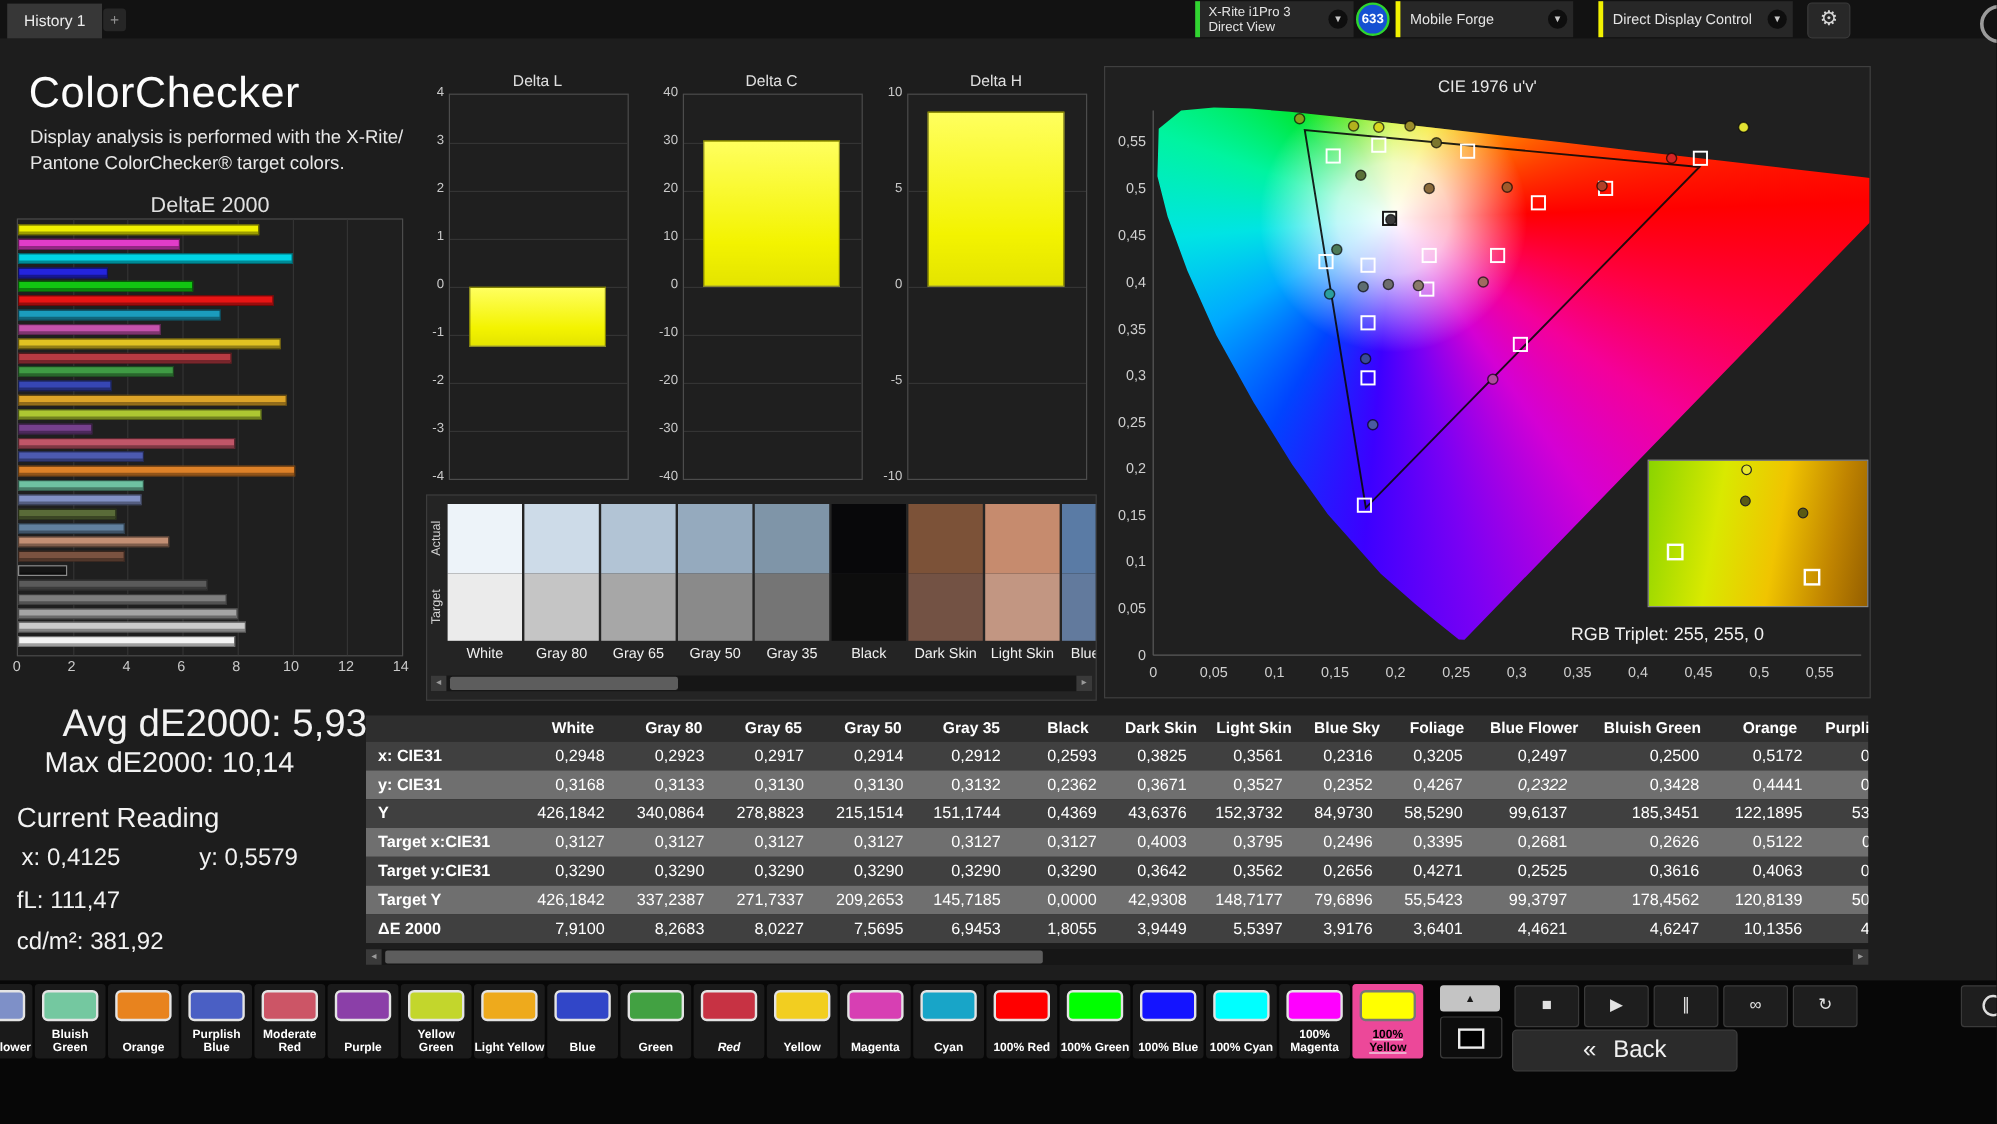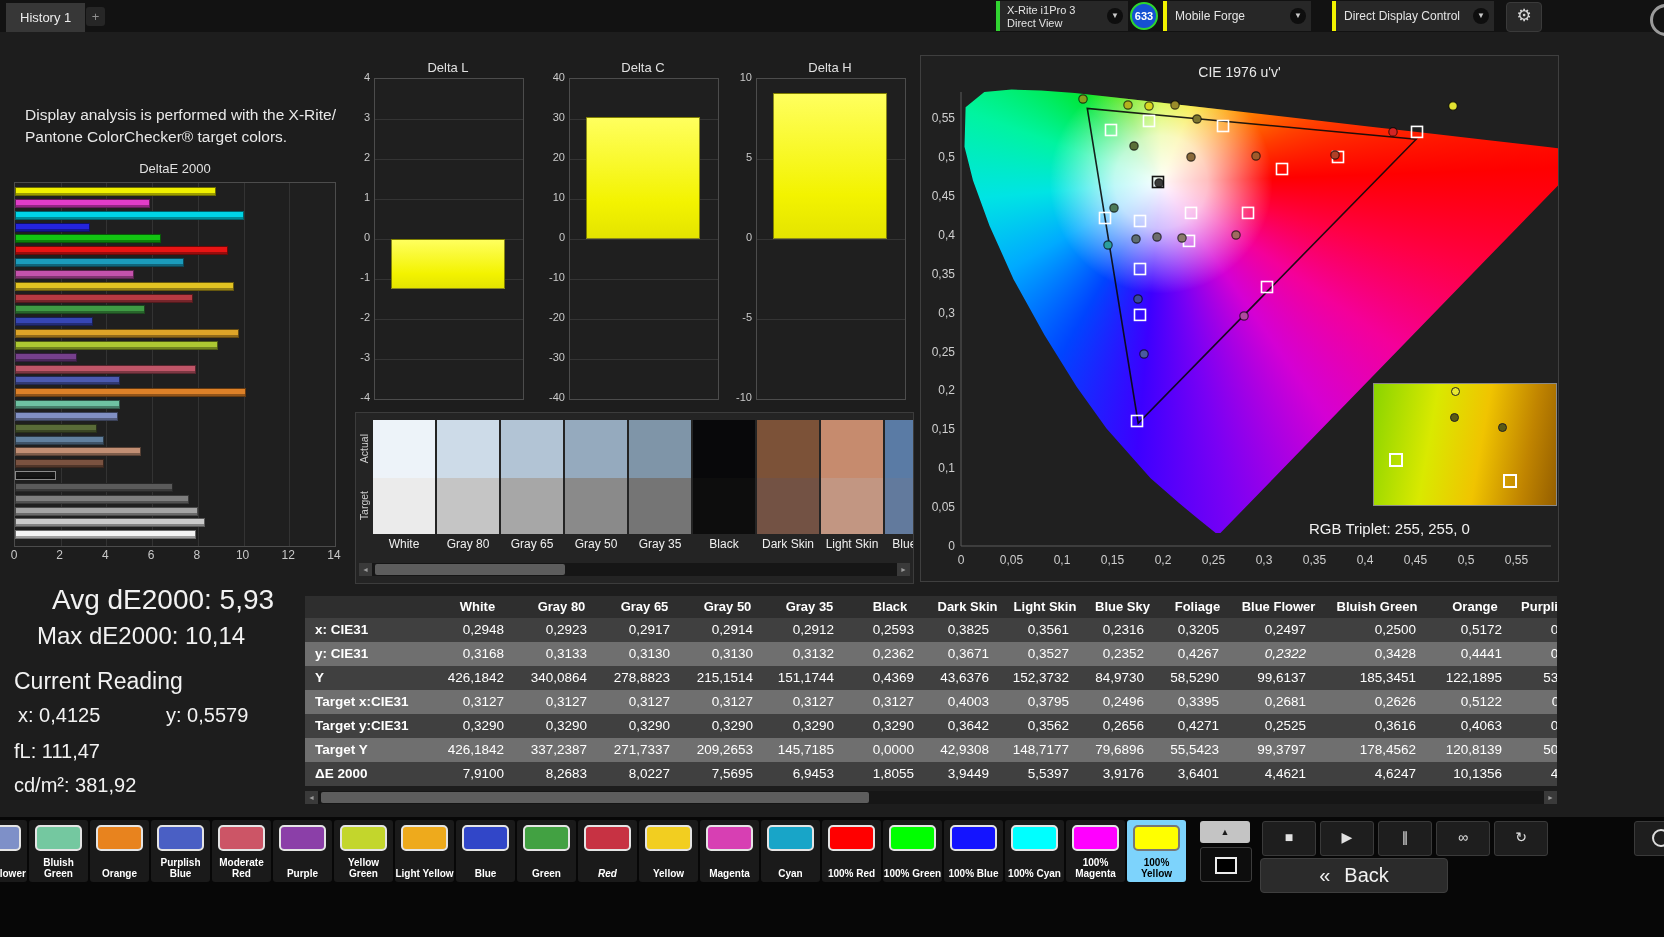--- a/index.html
+++ b/index.html
@@ -29,39 +29,39 @@
   .gear-btn{position:absolute;left:1506px;top:2px;width:34px;height:28px;background:#282828;border:1px solid #3a3a3a;
             border-radius:4px;color:#d6d6d6;font-size:17px;line-height:26px;text-align:center;}
   .corner-circle{position:absolute;left:1650px;top:4px;width:26px;height:26px;border-radius:50%;border:3px solid #9a9a9a;}
 
   
   .page-title{position:absolute;left:24px;top:56px;font-size:36px;color:#fdfdfd;letter-spacing:.5px;}
   .page-desc1{position:absolute;left:25px;top:106px;font-size:15.5px;color:#e8e8e8;}
   .page-desc2{position:absolute;left:25px;top:128px;font-size:15.5px;color:#e8e8e8;}
 
   
-  .de-title{position:absolute;left:14px;top:161px;width:322px;text-align:center;font-size:13px;color:#e0e0e0;}
+  .de-title{position:absolute;left:14px;top:161px;width:322px;text-align:center;font-size:18px;color:#e0e0e0;}
   .de-frame{position:absolute;left:14px;top:182px;width:320px;height:363px;border:1px solid #4c4c4c;background:#1f1f1f;}
   .de-grid{position:absolute;top:0;bottom:0;width:1px;background:#333;}
   .de-bar{position:absolute;left:0;height:9px;box-shadow:inset 0 -2px rgba(0,0,0,.35);border:1px solid rgba(0,0,0,.55);box-sizing:border-box;}
   .de-xlabels{position:absolute;left:14px;top:548px;width:322px;height:15px;font-size:12px;color:#c9c9c9;}
   .de-xlab{position:absolute;transform:translateX(-50%);}
 
   
   .dchart{position:absolute;top:60px;width:180px;height:348px;}
   .dchart-title{position:absolute;left:28px;top:0;width:148px;text-align:center;font-size:13px;color:#e0e0e0;}
   .dchart-frame{position:absolute;left:28px;top:18px;width:148px;height:320px;border:1px solid #4c4c4c;background:#1f1f1f;}
   .dgrid{position:absolute;left:0;right:0;height:1px;background:#343434;}
   .dtick{position:absolute;left:0;width:24px;text-align:right;font-size:11px;color:#c9c9c9;}
   .dbar{position:absolute;left:16px;width:114px;background:linear-gradient(180deg,#ffff5e 0%,#f3f300 70%,#e4e400 100%);
         border:1px solid rgba(70,70,0,.65);box-sizing:border-box;}
 
   
   .stat{position:absolute;color:#f2f2f2;}
-  .stat-avg{left:52px;top:584px;font-size:28px;}
+  .stat-avg{left:52px;top:584px;font-size:32px;}
   .stat-max{left:37px;top:622px;font-size:24px;}
   .stat-cr{left:14px;top:668px;font-size:23px;}
   .stat-x{left:18px;top:704px;font-size:20px;}
   .stat-y{left:166px;top:704px;font-size:20px;}
   .stat-fl{left:14px;top:740px;font-size:20px;}
   .stat-cd{left:14px;top:774px;font-size:20px;}
 
   
   .swatch-panel{position:absolute;left:355px;top:412px;width:557px;height:170px;background:#242424;
                 border:1px solid #3c3c3c;overflow:hidden;}
@@ -103,21 +103,21 @@
   .row-dark{background:#404040;}
   .row-light{background:#6f6f6f;}
   .t-cell{flex:0 0 auto;font-size:13.5px;line-height:24px;color:#fff;text-align:right;padding-right:16px;
           box-sizing:border-box;white-space:nowrap;overflow:visible;}
   .t-cell.head{font-weight:bold;text-align:center;padding-right:0;line-height:22px;font-size:13px;}
   .t-cell.rowhead{font-weight:bold;text-align:left;padding-left:10px;padding-right:0;}
 
   
   .bottom-strip{position:absolute;left:0;top:817px;width:1664px;height:120px;background:#070707;overflow:hidden;}
   .patch-btn{position:absolute;top:3px;width:59px;height:62px;background:#1a1a1a;border-radius:3px;}
-  .patch-btn.selected{background:#7dd3fc;}
+  .patch-btn.selected{background:#ec4899;text-decoration:underline;}
   .patch-swatch{width:47px;height:26px;margin:5px auto 0;border:2px solid #e4e4e4;border-radius:5px;box-sizing:border-box;}
   .patch-btn.selected .patch-swatch{border-color:#777;}
   .patch-label{height:26px;margin-top:2px;display:flex;align-items:flex-end;justify-content:center;
                font-size:10px;font-weight:bold;line-height:11px;color:#fff;text-align:center;}
   .patch-btn.selected .patch-label{color:#000;}
   .eject-btn{position:absolute;left:1200px;top:4px;width:50px;height:22px;background:#c4c4c4;border-radius:3px;
              color:#1a1a1a;font-size:9px;line-height:22px;text-align:center;}
   .winpat-btn{position:absolute;left:1200px;top:30px;width:50px;height:33px;background:#0d0d0d;
               border:1px solid #3c3c3c;border-radius:3px;}
   .winpat-icon{display:block;width:18px;height:13px;margin:9px auto;background:#000;border:2px solid #ececec;}
@@ -154,20 +154,21 @@
     <div class="dd dd-one dd-ddc">
       <span class="accent accent-yellow"></span>
       <span class="l1">Direct Display Control</span>
       <span class="chev">▼</span>
     </div>
 
     <div class="gear-btn">⚙</div>
     <div class="corner-circle"></div>
   </div>
 
+  <div class="page-title">ColorChecker</div>
   <div class="page-desc1">Display analysis is performed with the X-Rite/</div>
   <div class="page-desc2">Pantone ColorChecker® target colors.</div>
 
   <div class="de-title">DeltaE 2000</div>
   <div class="de-frame" id="deFrame">
       <div class="de-grid" style="left: 45.7px;"></div>
       <div class="de-grid" style="left: 91.4px;"></div>
       <div class="de-grid" style="left: 137.1px;"></div>
       <div class="de-grid" style="left: 182.9px;"></div>
       <div class="de-grid" style="left: 228.6px;"></div>

